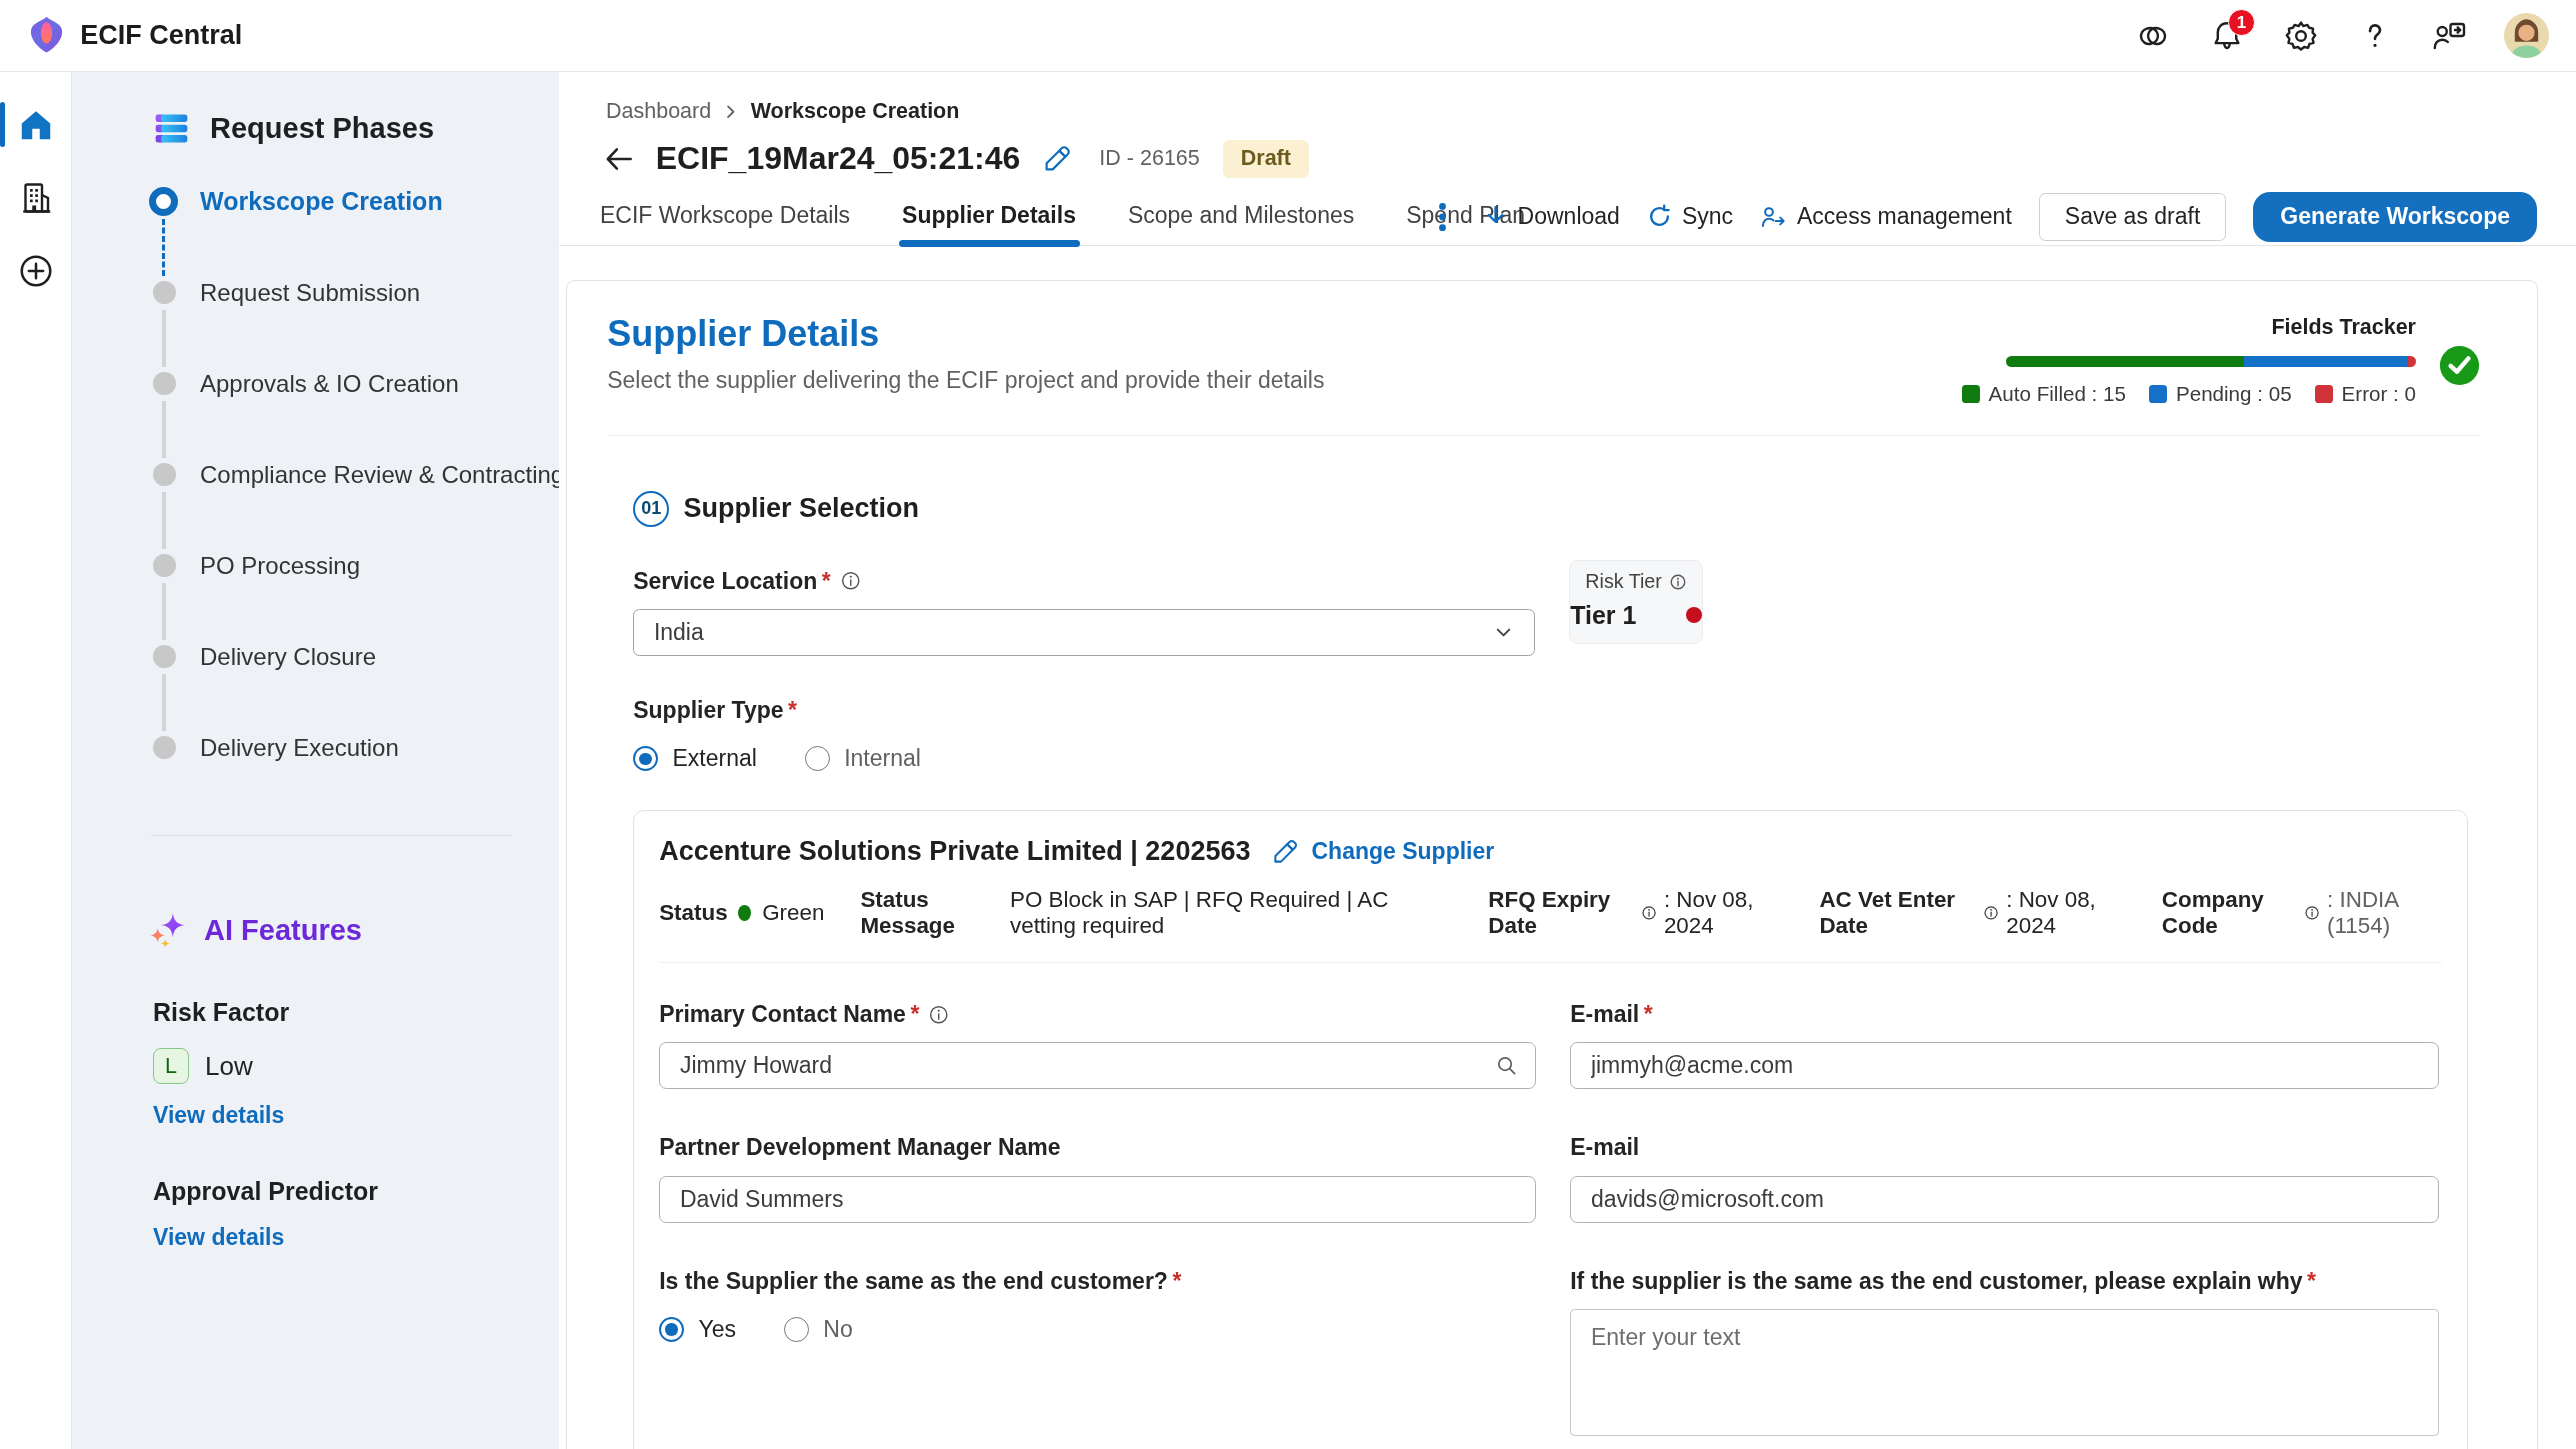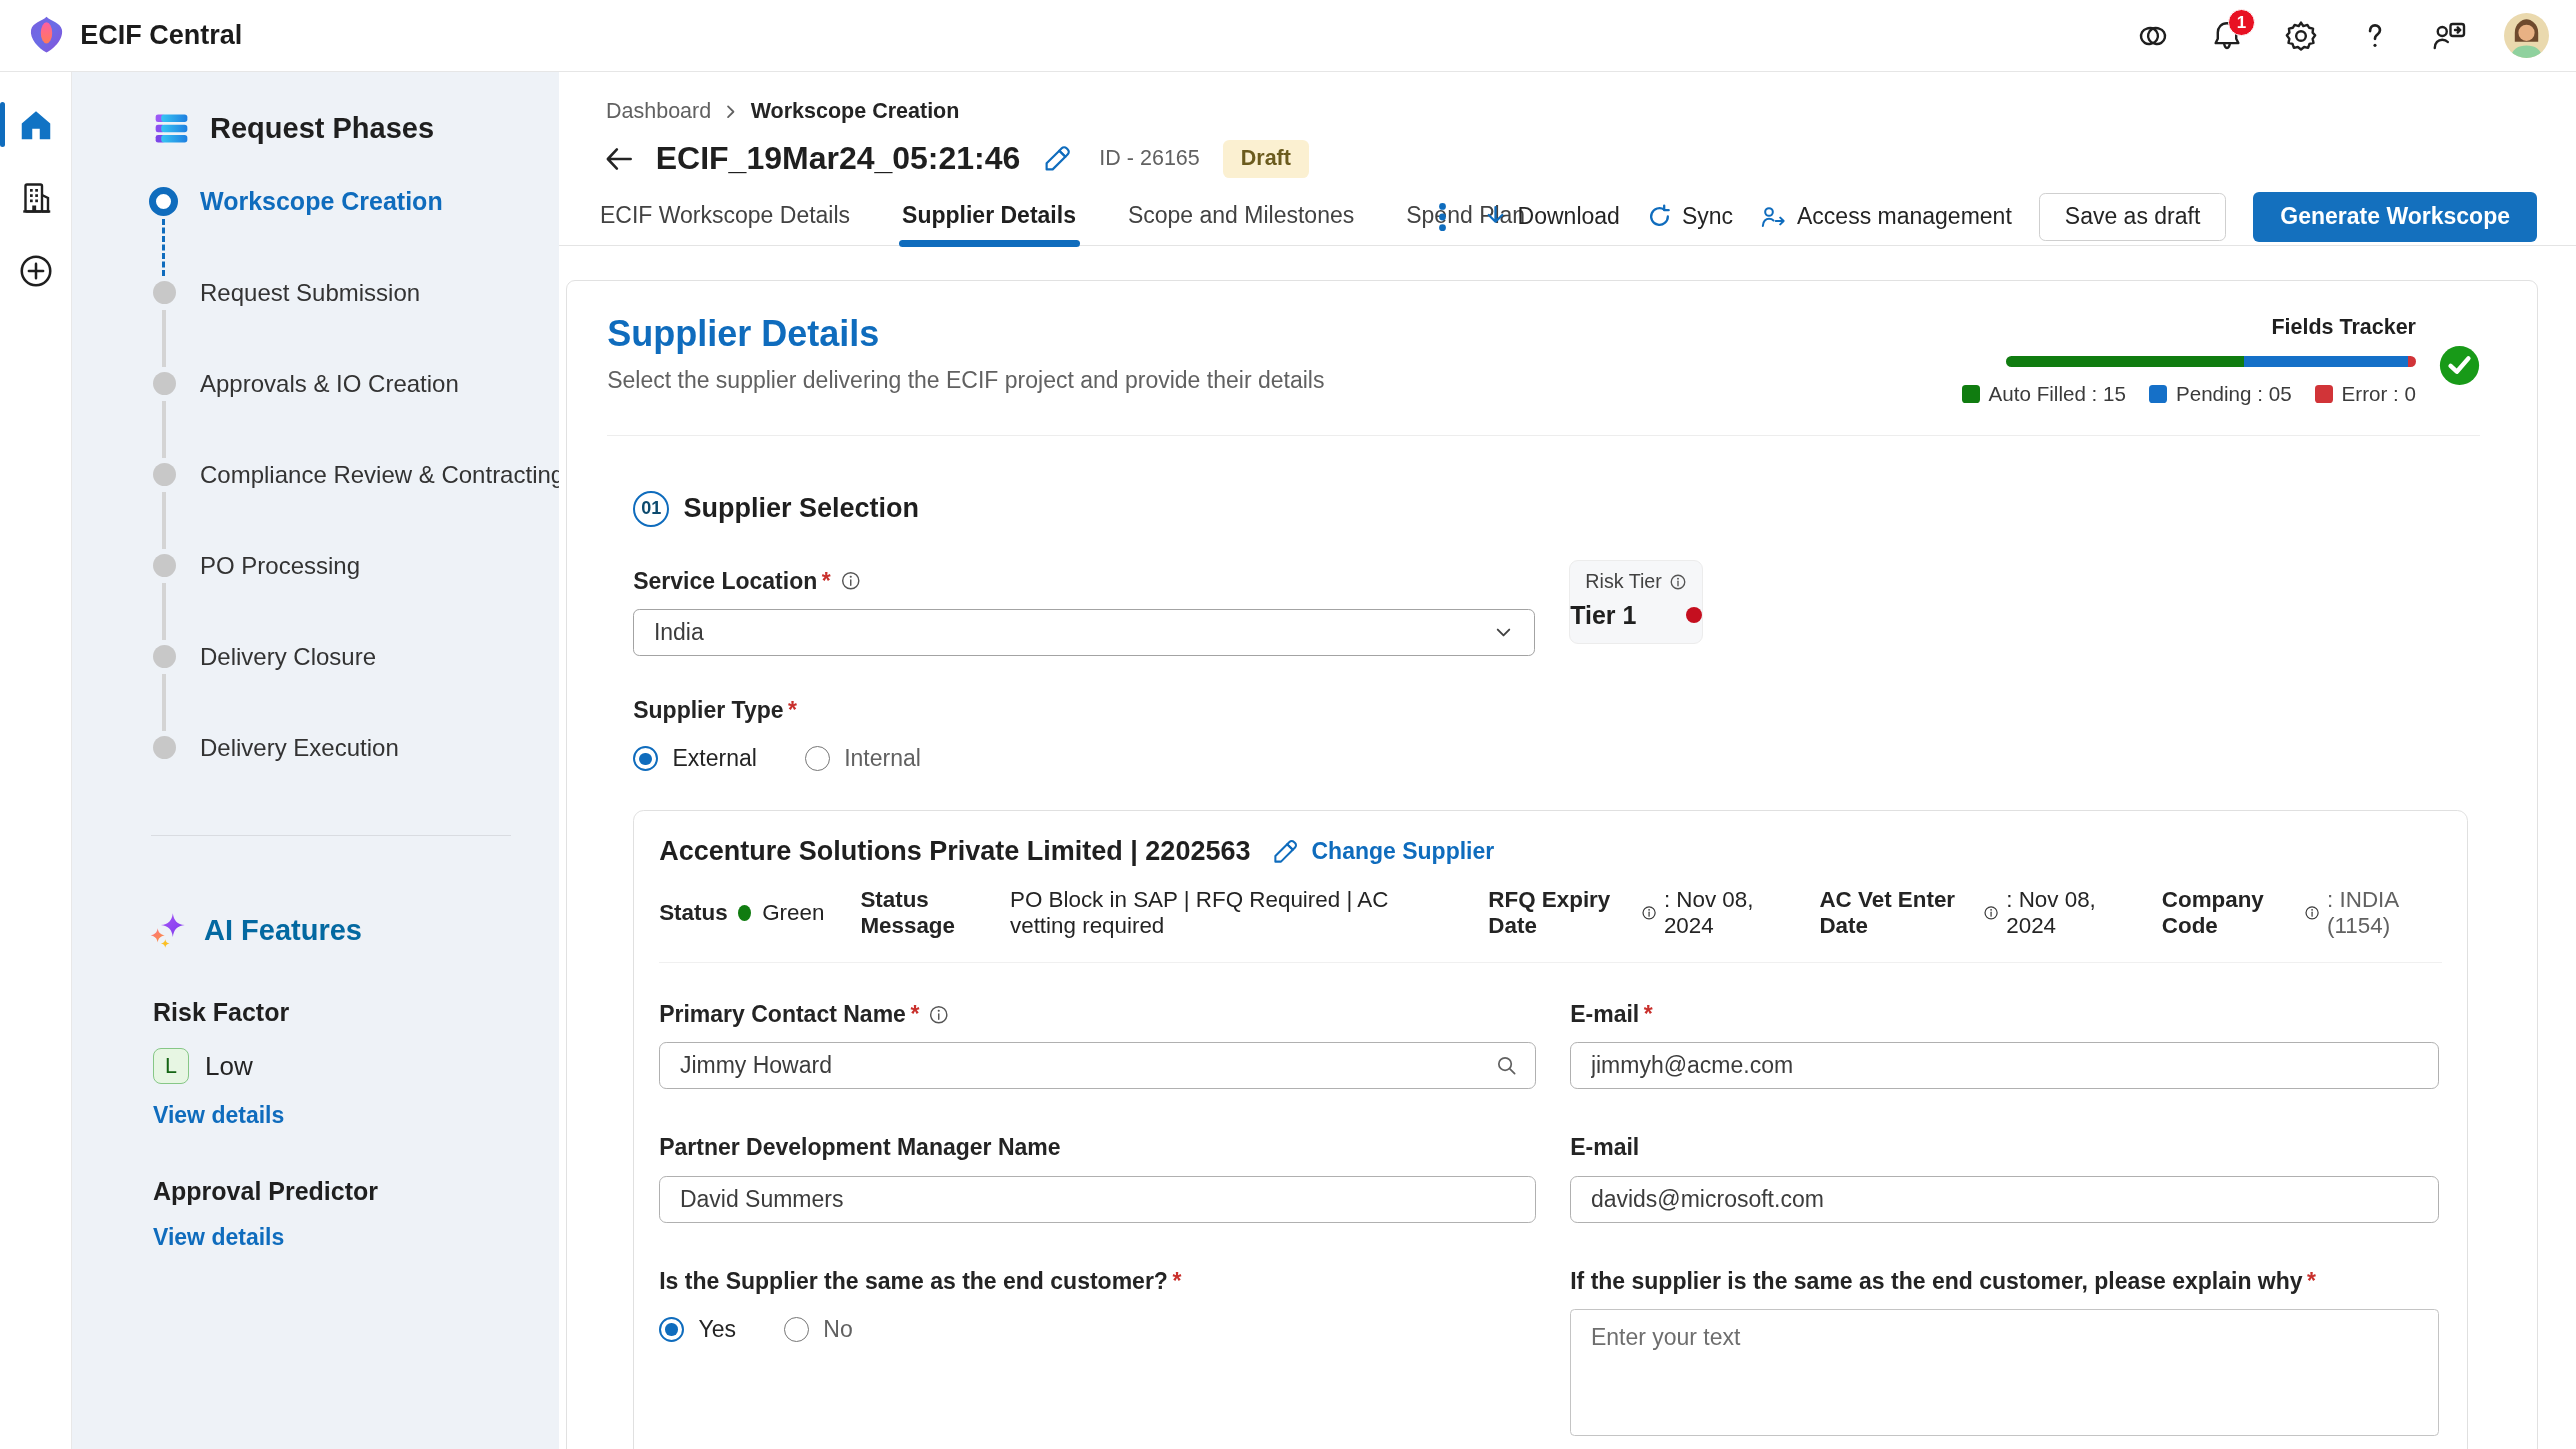--- a/index.html
+++ b/index.html
@@ -32,21 +32,21 @@
   .step { position:relative; min-height:91px; padding-left:128px; }
   .step .dot { position:absolute; left:81px; top:2.7px; width:23px; height:23px; border-radius:50%; background:#c8c8c8; }
   .step.active .dot { left:77px; top:0; width:29px; height:29px; background:#fff; border:7.2px solid #0f6cbd; }
   .step .lbl { font-size:24px; color:#333; line-height:29px; white-space:nowrap; cursor:pointer; }
   .step.active .lbl { color:#0f6cbd; font-weight:600; font-size:25px; }
   .step::after { content:''; position:absolute; left:90px; top:32px; height:57px; width:3.6px; background:#d4d4d4; }
   .step.active::after { background:none; border-left:3.6px dashed #0f6cbd; }
   .step:last-child::after { display:none; }
   .sb-divider { margin:10.7px 48px 0 79px; border-top:0.9px solid #d9dce1; }
   .ai-header { margin:75px 0 0 77px; display:flex; align-items:center; gap:16px; }
-  .ai-header .txt { font-size:29px; font-weight:700; color:#0369a1; }
+  .ai-header .txt { font-size:29px; font-weight:700; color:#6d28d9; }
   .ai-sub { margin:48px 0 0 81px; font-size:25px; font-weight:700; color:#1f1f1f; }
   .risk-row { margin:21.5px 0 0 81px; display:flex; align-items:center; gap:16px; }
   .risk-chip { width:36px; height:36px; border-radius:8px; background:#e7f6e3; border:1.8px solid #86c786;
                display:flex; align-items:center; justify-content:center; font-size:21.5px; color:#146414; }
   .risk-level { font-size:26px; color:#242424; }
   .sb-link { margin:18px 0 0 81px; font-size:23px; font-weight:600; color:#0f6cbd; cursor:pointer; width:max-content; }
 
   
   .main { position:absolute; left:559px; top:72px; right:0; bottom:0; background:#fff; }
   .breadcrumb { padding:27px 0 0 47px; display:flex; align-items:center; gap:9px; font-size:21.5px; }
@@ -61,21 +61,21 @@
               display:flex; align-items:flex-end; gap:52px; padding-left:41px; }
   .tab { font-size:23px; color:#424242; padding-bottom:16px; position:relative; cursor:pointer; white-space:nowrap; }
   .tab.active { color:#1f1f1f; font-weight:700; }
   .tab.active::after { content:''; position:absolute; left:-3.6px; right:-3.6px; bottom:-1.8px; height:6.3px;
                        border-radius:3.6px; background:#0f6cbd; }
   .actions { position:absolute; right:39px; top:0; display:flex; align-items:center; gap:27px; }
   .act-link { display:flex; align-items:center; gap:10px; font-size:23px; color:#242424; cursor:pointer; }
   .btn-secondary { height:48px; padding:0 25px; border:0.9px solid #cfcfcf; border-radius:6.3px; background:#fff;
                    font-size:23px; color:#242424; display:flex; align-items:center; cursor:pointer;
                    font-family:inherit; }
-  .btn-primary { height:50px; padding:0 27px; border:none; border-radius:6px; background:#1470be; color:#fff;
+  .btn-primary { height:50px; padding:0 27px; border:none; border-radius:17px; background:#1470be; color:#fff;
                  font-size:23px; font-weight:600; display:flex; align-items:center; cursor:pointer;
                  font-family:inherit; }
 
   
   .panel-card { margin:34px 38px 0 7.2px; border:0.9px solid #e1e1e1; border-radius:9px; background:#fff;
                 height:1190px; padding:32px 57px 0 40px; position:relative; }
   .panel-head { display:flex; justify-content:space-between; }
   .panel-title { font-size:36px; font-weight:700; color:#0f6cbd; }
   .panel-sub { margin-top:12.5px; font-size:23px; color:#616161; }
   .tracker { width:474px; position:relative; padding-right:64px; margin-top:1.8px; }

